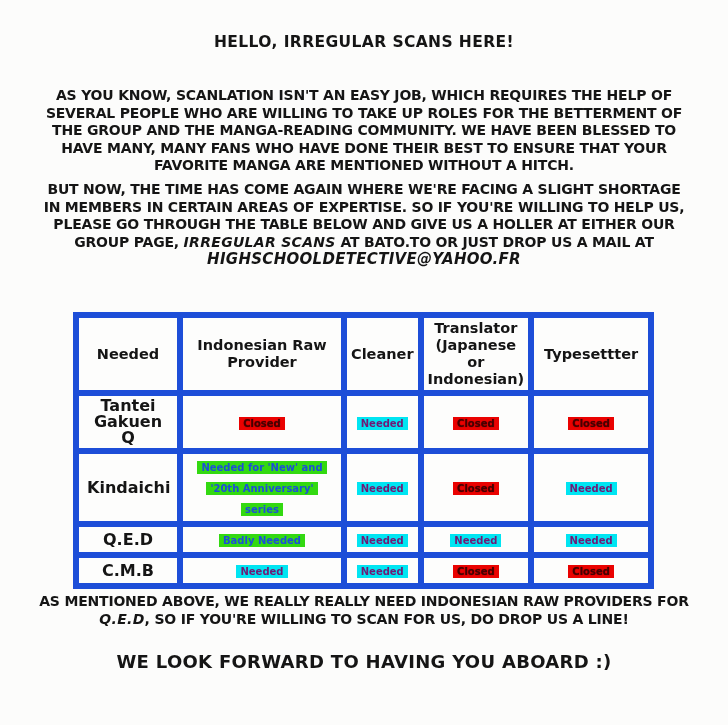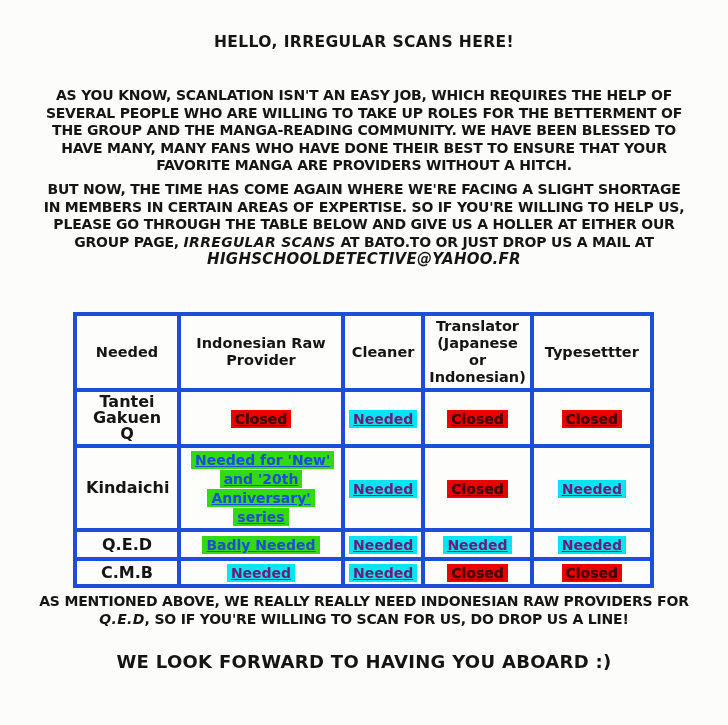--- a/index.html
+++ b/index.html
@@ -37,40 +37,40 @@
     font-size: 18px; font-weight: bold; letter-spacing: 0.3px;
   }
 
   table.roles {
     position: absolute; top: 312px; left: 73px;
     border-collapse: collapse;
     table-layout: fixed;
     background: #fdfdfc;
   }
   table.roles th, table.roles td {
-    border: 4px solid #1d4ed8;
+    border: 6px solid #1d4ed8;
     text-align: center; vertical-align: middle;
     font-weight: bold;
     padding: 2px 4px;
     overflow: hidden;
   }
   table.roles th { font-size: 14.5px; line-height: 17px; }
   .col-manga   { width: 104px; }
   .col-raw     { width: 164px; }
   .col-cleaner { width: 71px;  }
   .col-trans   { width: 106px; }
   .col-type    { width: 120px; }
   .row-header  { height: 71px; }
   .row-tantei  { height: 36px; }
   .row-kindaichi { height: 61px; }
   .row-qed     { height: 29px; }
   .row-cmb     { height: 23px; }
 
   .manga-name { display: block; max-width: 82px; margin: 0 auto; font-size: 16px; line-height: 16px; }
-  .cell-text  { display: inline; font-size: 14px; line-height: 18px; text-decoration: underline; }
+  .cell-text  { display: inline; font-size: 10px; line-height: 18px; }
 
   .hl {
     display: inline;
     padding: 1px 4px;
     box-decoration-break: clone;
     -webkit-box-decoration-break: clone;
   }
   .hl[data-status="closed"] { background: #ea0201; color: #470000; text-shadow: 0 0 1px #6b0000; }
   .hl[data-status="needed"] { background: #00e5f2; color: #701a75; }
   .hl[data-status="urgent"] { background: #33d911; color: #1d4ed8; }
@@ -81,21 +81,21 @@
 
 <div class="page">
 
   <div class="block center title">HELLO, IRREGULAR SCANS HERE!</div>
 
   <div class="block center para para1">
     <div>AS YOU KNOW, SCANLATION ISN'T AN EASY JOB, WHICH REQUIRES THE HELP OF</div>
     <div>SEVERAL PEOPLE WHO ARE WILLING TO TAKE UP ROLES FOR THE BETTERMENT OF</div>
     <div>THE GROUP AND THE MANGA-READING COMMUNITY. WE HAVE BEEN BLESSED TO</div>
     <div>HAVE MANY, MANY FANS WHO HAVE DONE THEIR BEST TO ENSURE THAT YOUR</div>
-    <div>FAVORITE MANGA ARE PROVIDERS WITHOUT A HITCH.</div>
+    <div>FAVORITE MANGA ARE MENTIONED WITHOUT A HITCH.</div>
   </div>
 
   <div class="block center para para2">
     <div>BUT NOW, THE TIME HAS COME AGAIN WHERE WE'RE FACING A SLIGHT SHORTAGE</div>
     <div>IN MEMBERS IN CERTAIN AREAS OF EXPERTISE. SO IF YOU'RE WILLING TO HELP US,</div>
     <div>PLEASE GO THROUGH THE TABLE BELOW AND GIVE US A HOLLER AT EITHER OUR</div>
     <div><span>GROUP PAGE, </span><span class="em-name">IRREGULAR SCANS</span><span> AT BATO.TO OR JUST DROP US A MAIL AT</span></div>
     <div class="email-line">HIGHSCHOOLDETECTIVE@YAHOO.FR</div>
   </div>
 

